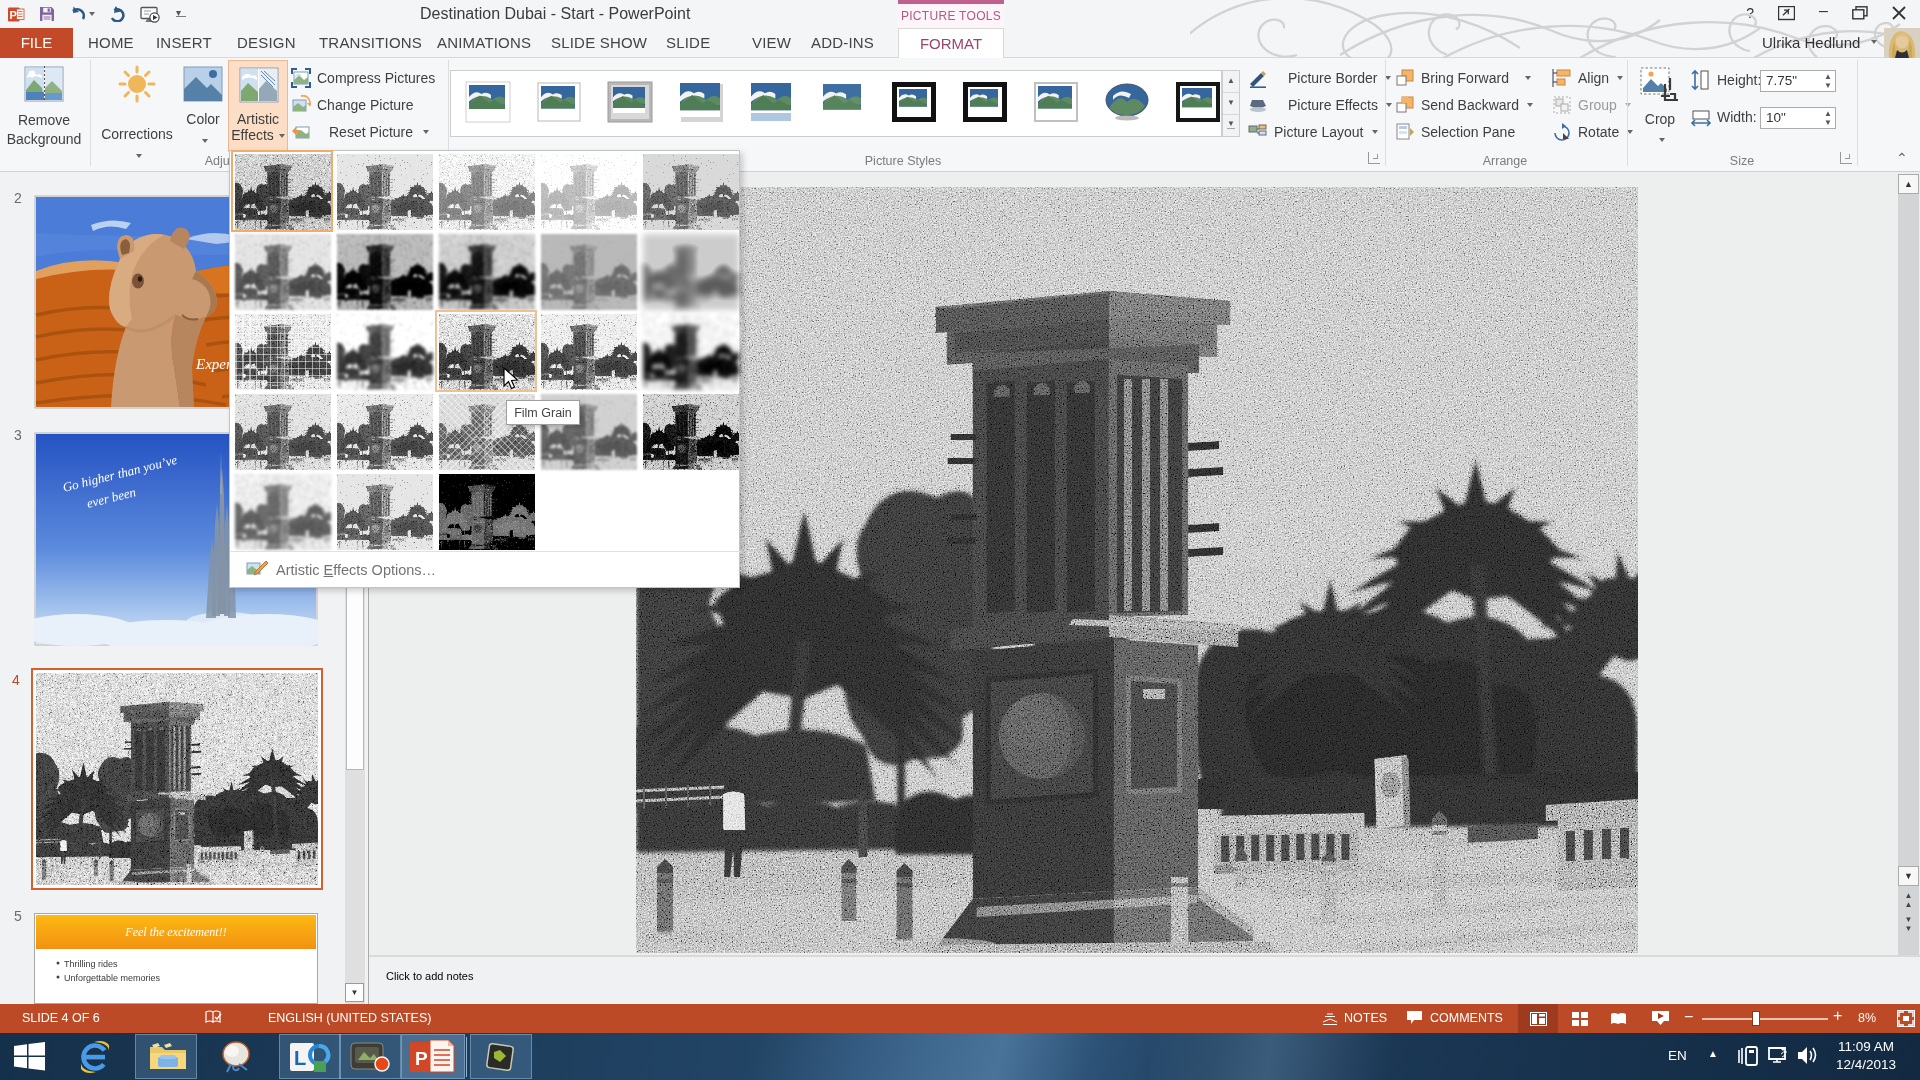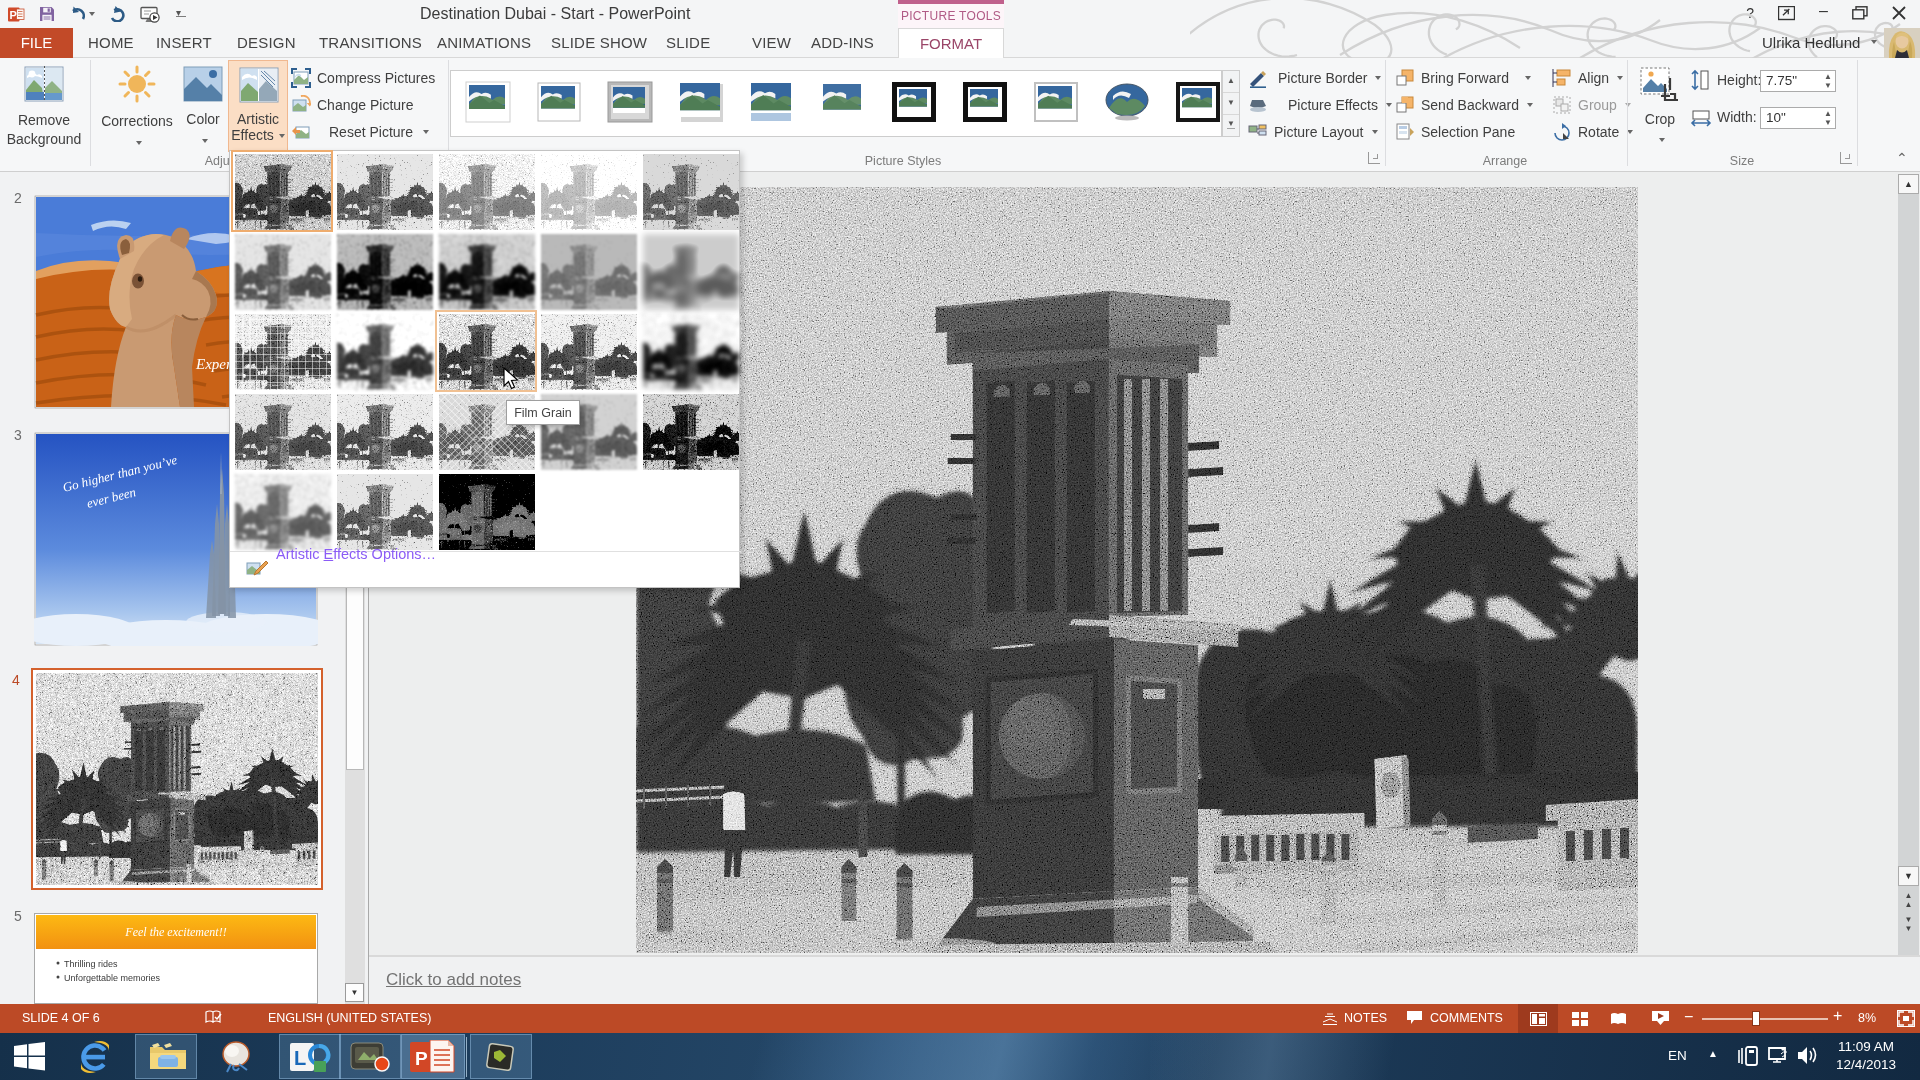--- a/index.html
+++ b/index.html
@@ -31,21 +31,21 @@
 .smallrow { position:absolute; height:20px; display:flex; align-items:center; font-size:14px; color:#3f3f3f; white-space:nowrap; }
 .dim { color:#9a9a9a; }
 .spin { position:absolute; width:76px; height:22px; background:#fff; border:1px solid #ababab; font-size:13.5px; color:#333; padding-left:5px; line-height:20px; }
 .caret { display:inline-block; width:0; height:0; border-left:3.5px solid transparent; border-right:3.5px solid transparent; border-top:4px solid #666; margin-left:4px; vertical-align:middle; }
 
 
 #pane { position:absolute; left:0; top:172px; width:368px; height:832px; background:#f1f2f3; }
 #pane-sep { position:absolute; left:368px; top:172px; width:1px; height:832px; background:#a9a9a9; }
 #editor { position:absolute; left:369px; top:172px; width:1551px; height:783px; background:#edeeee; }
 #notes { position:absolute; left:369px; top:955px; width:1551px; height:49px; background:#f0f1f2; border-top:2px solid #d9d9d9; }
-#notes span { position:absolute; left:17px; top:13px; font-size:17px; color:#737373;text-decoration:underline; }
+#notes span { position:absolute; left:17px; top:13px; font-size:11px; color:#000000; }
 
 
 #statusbar { position:absolute; left:0; top:1004px; width:1920px; height:29px; background:#bc4a26; color:#fff; font-size:12.5px; }
 
 
 #taskbar { position:absolute; left:0; top:1033px; width:1920px; height:47px; background:linear-gradient(100deg,#15304a 0%,#1d3d5c 25%,#26496a 48%,#1b3855 70%,#122941 100%); color:#fff; }
 .tbtn { position:absolute; top:1px; width:62px; height:45px; background:rgba(125,170,210,0.25); border:1px solid rgba(160,200,235,0.45); }
 .tbtn.active { background:rgba(150,195,235,0.38); }
 </style>
 </head>
@@ -173,21 +173,21 @@
             <line x1="20" y1="3" x2="20" y2="8"></line>
             <line x1="20" y1="32" x2="20" y2="37"></line>
             <line x1="3" y1="20" x2="8" y2="20"></line>
             <line x1="32" y1="20" x2="37" y2="20"></line>
             <line x1="8" y1="8" x2="11.5" y2="11.5"></line>
             <line x1="28.5" y1="28.5" x2="32" y2="32"></line>
             <line x1="8" y1="32" x2="11.5" y2="28.5"></line>
             <line x1="28.5" y1="11.5" x2="32" y2="8"></line>
           </g>
         </svg>
-      <div class="biglbl" style="width:96px;margin-left:-28px;margin-top:5px;">Corrections</div>
+      <div class="biglbl" style="width:96px;margin-left:-28px;margin-top:18px;">Corrections</div>
       <div style="text-align:center;width:96px;margin-left:-28px;margin-top:4px;"><span class="caret"></span></div>
     </div>
     <div class="abs" style="left:183px;top:6px;">
       <svg width="40" height="40" viewBox="0 0 40 40">
           <rect x="1" y="3" width="38" height="34" fill="#b8d0e8" stroke="#7f9db8"></rect>
           <path d="M1 25 L13 13 L24 24 L28 20 L39 31 L39 37 L1 37 Z" fill="#5580a8"></path>
           <circle cx="30" cy="10" r="4" fill="#3b6ea5"></circle>
         </svg>
       <div class="biglbl" style="width:60px;margin-left:-10px;margin-top:3px;">Color</div>
       <div style="text-align:center;width:60px;margin-left:-10px;margin-top:4px;"><span class="caret"></span></div>
@@ -393,21 +393,21 @@
       <div style="height:21px;text-align:center;font-size:8px;color:#555;line-height:18px;">▼<div style="margin-top:-14px;">—</div></div>
     </div>
     <div class="glabel" style="left:803px;">Picture Styles</div>
 
     <div class="smallrow" style="left:1248px;top:10px;">
         <svg width="20" height="20" viewBox="0 0 20 20">
           <path d="M2 16 L13 5 L16 8 L5 19 Z" fill="#35527a"></path>
           <path d="M13 5 l3 3 2-2 -3-3 Z" fill="#c8a25a"></path>
           <line x1="2" y1="19.2" x2="18" y2="19.2" stroke="#2e5f8f" stroke-width="1.6"></line>
         </svg>
-        <span style="margin-left:10px;">Picture Border</span>
+        <span style="margin-left:20px;">Picture Border</span>
         <span class="caret" style="margin-left:8px;"></span>
       </div>
     <div class="smallrow" style="left:1248px;top:37px;">
         <svg width="20" height="20" viewBox="0 0 20 20">
           <path d="M4 5 h11 l3 6 q-8 4 -16 0 Z" fill="#5a6b7d"></path>
           <ellipse cx="10" cy="14.5" rx="8" ry="2.5" fill="#b8c4d0"></ellipse>
         </svg>
         <span style="margin-left:20px;">Picture Effects</span>
         <span class="caret" style="margin-left:8px;"></span>
       </div>
@@ -1080,19 +1080,19 @@
         <use href="#sceneG"></use>
       </svg>
       <div style="position:absolute;left:1px;top:-1px;width:102px;height:82px;border:2px solid #eeac6e;"></div>
       <div style="position:absolute;left:205px;top:159px;width:102px;height:82px;border:2px solid #f0c092;"></div>
       <div style="position:absolute;left:0;top:400px;width:511px;height:1px;background:#e0e0e0;"></div>
 <svg style="position:absolute;left:16px;top:408px;" width="22" height="22" viewBox="0 0 22 22">
         <rect x="1" y="4" width="13" height="11" fill="#cfe0f0" stroke="#7f9db8"></rect>
         <path d="M1 11 L6 7 L11 11 L14 9 L14 15 L1 15 Z" fill="#8fb285"></path>
         <path d="M20 2 L10 12 l-2 4 4-2 L22 4 Z" fill="#e8a050" stroke="#b87830"></path>
       </svg>
-<span style="position:absolute;left:46px;top:395px;font-size:14.5px;color:#8b5cf6;">Artistic <u>E</u>ffects Options…</span>
+<span style="position:absolute;left:46px;top:411px;font-size:14.5px;color:#737373;">Artistic <u>E</u>ffects Options…</span>
 </div>
 <div id="tooltip" style="position:absolute;left:506px;top:400px;width:74px;height:25px;background:#fff;border:1px solid #9e9e9e;box-shadow:2px 2px 4px rgba(0,0,0,0.2);font-size:12.5px;color:#444;text-align:center;line-height:24px;">Film Grain</div>
 <svg id="cursor" style="position:absolute;left:503px;top:367px;" width="16" height="24" viewBox="0 0 16 24">
       <path d="M1 1 L1 19 L5.5 14.5 L8.5 21.5 L11.5 20 L8.5 13.5 L14.5 13 Z" fill="#fff" stroke="#000" stroke-width="1.2"></path>
     </svg>
 </div>
 
 </body></html>

